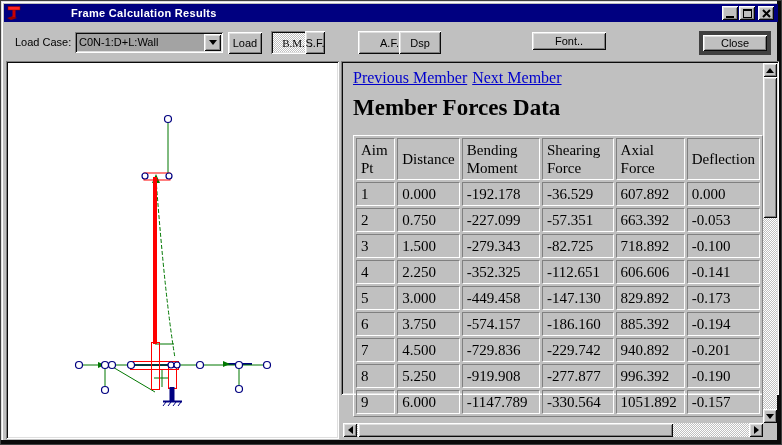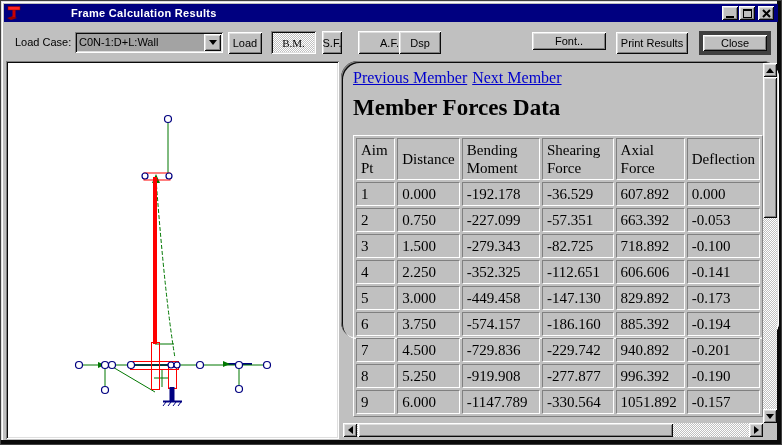--- a/index.html
+++ b/index.html
@@ -43,21 +43,21 @@
   .combo .combo-text{position:absolute;left:4px;top:3px;right:20px;height:15px;line-height:15px;overflow:hidden;white-space:nowrap;}
   .combo .combo-arrow{position:absolute;right:2px;top:2px;width:17px;height:17px;display:flex;align-items:center;justify-content:center;}
   .tri-dn{width:0;height:0;border-left:4px solid transparent;border-right:4px solid transparent;border-top:5px solid #000;}
   .tri-up{width:0;height:0;border-left:4px solid transparent;border-right:4px solid transparent;border-bottom:5px solid #000;}
   .tri-lf{width:0;height:0;border-top:4px solid transparent;border-bottom:4px solid transparent;border-right:5px solid #000;}
   .tri-rt{width:0;height:0;border-top:4px solid transparent;border-bottom:4px solid transparent;border-left:5px solid #000;}
   .default-btn{border:4px solid #404040;text-align:right;}
 
   
   .pane-left{position:absolute;left:5px;top:60px;width:333px;height:378px;background:#fff;}
-  .pane-right{position:absolute;left:340px;top:60px;width:438px;height:278px;background:var(--dialog-bg);border-radius:17px;}
+  .pane-right{position:absolute;left:340px;top:60px;width:438px;height:334px;background:var(--dialog-bg);}
   .pane-right .inner{position:absolute;left:2px;top:2px;width:434px;height:374px;overflow:hidden;}
   .doc{position:absolute;left:0;top:0;width:420px;height:360px;overflow:hidden;
     font-family:"Liberation Serif","DejaVu Serif",serif;font-size:16px;}
   .links{position:absolute;left:10px;top:6px;white-space:nowrap;}
   .links a{color:var(--link);text-decoration:underline;margin-right:5px;cursor:pointer;}
   .doc h1{position:absolute;left:10px;top:32px;font-size:23px;font-weight:bold;white-space:nowrap;}
   table.forces{position:absolute;left:10px;top:72px;border-collapse:separate;border-spacing:2px;
     font-size:15px;table-layout:fixed;
     border:1px solid;border-color:#ffffff #808080 #808080 #ffffff;}
   table.forces th, table.forces td{border:1px solid;border-color:#808080 #ffffff #ffffff #808080;
@@ -103,25 +103,24 @@
 
   <span class="lbl-loadcase">Load Case:</span>
   <div class="combo sunken">
     <span class="combo-text">C0N-1:D+L:Wall</span>
     <div class="combo-arrow raised">
       <div class="tri-dn"></div>
     </div>
   </div>
   <div class="btn raised" style="left:227px;top:31px;width:34px;height:22px;">Load</div>
   <div class="btn pressed dither" style="left:270px;top:30px;width:45px;height:23px;">B.M.</div>
-  <div class="btn raised" style="left:321px;top:30px;width:20px;height:23px;text-align:center;">S.F.</div>
+  <div class="btn raised" style="left:304px;top:30px;width:20px;height:23px;text-align:center;">S.F.</div>
   <div class="btn raised" style="left:357px;top:30px;width:63px;height:23px;text-align:right;">A.F.</div>
   <div class="btn raised" style="left:398px;top:30px;width:42px;height:23px;">Dsp</div>
   <div class="btn raised" style="left:531px;top:31px;width:74px;height:18px;">Font..</div>
-  <div class="btn raised" style="left:615px;top:31px;width:72px;height:22px;">Print Results</div>
   <div class="btn raised default-btn" style="left:698px;top:30px;width:72px;height:24px;">Close</div>
 
   <div class="pane-left sunken">
     <svg width="329" height="374" viewBox="0 0 329 374" style="position:absolute;left:2px;top:2px;">
 
       <g stroke="var(--diagram-navy)" fill="none">
         <line x1="122" y1="302" x2="170" y2="302" stroke-width="2"></line>
         <line x1="217" y1="301" x2="244" y2="301" stroke-width="2"></line>
       </g>
 

